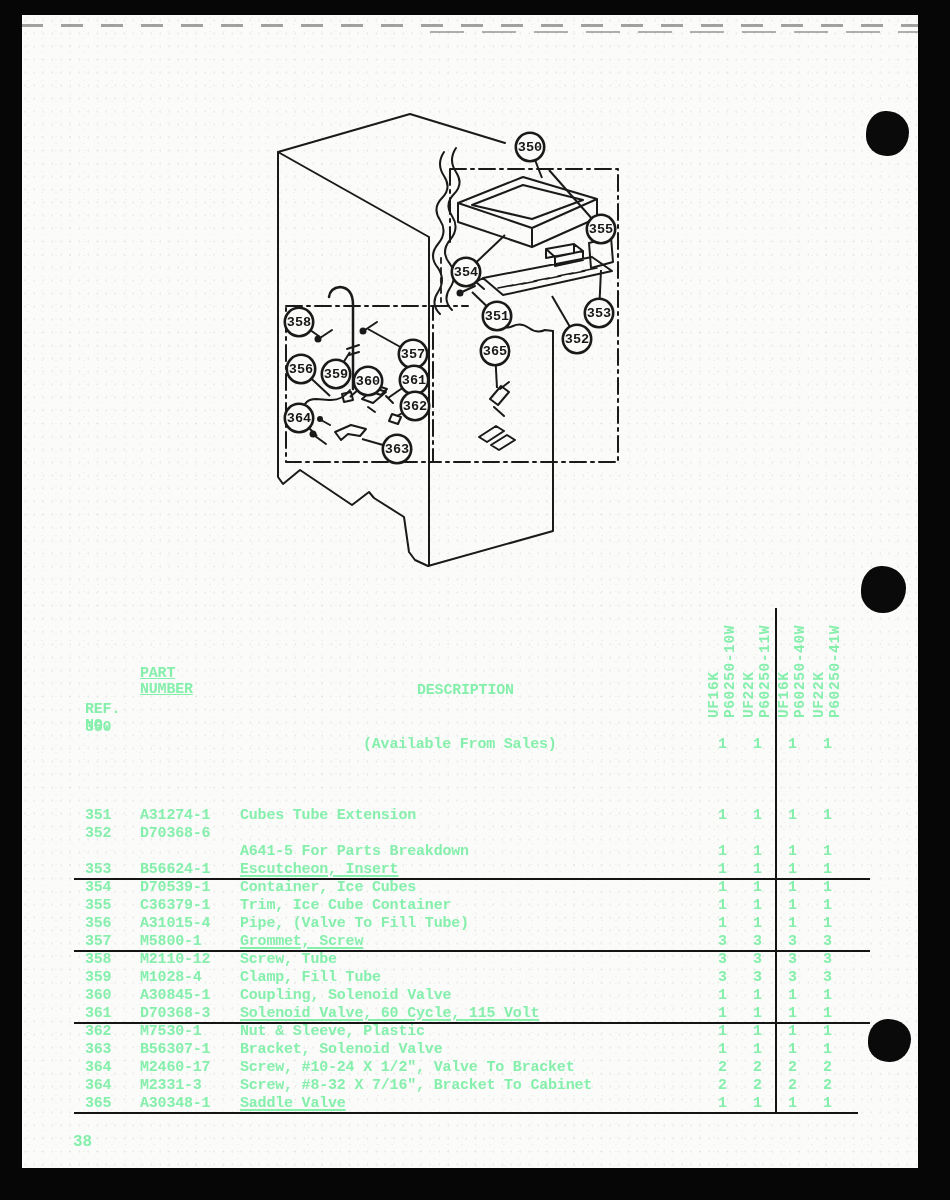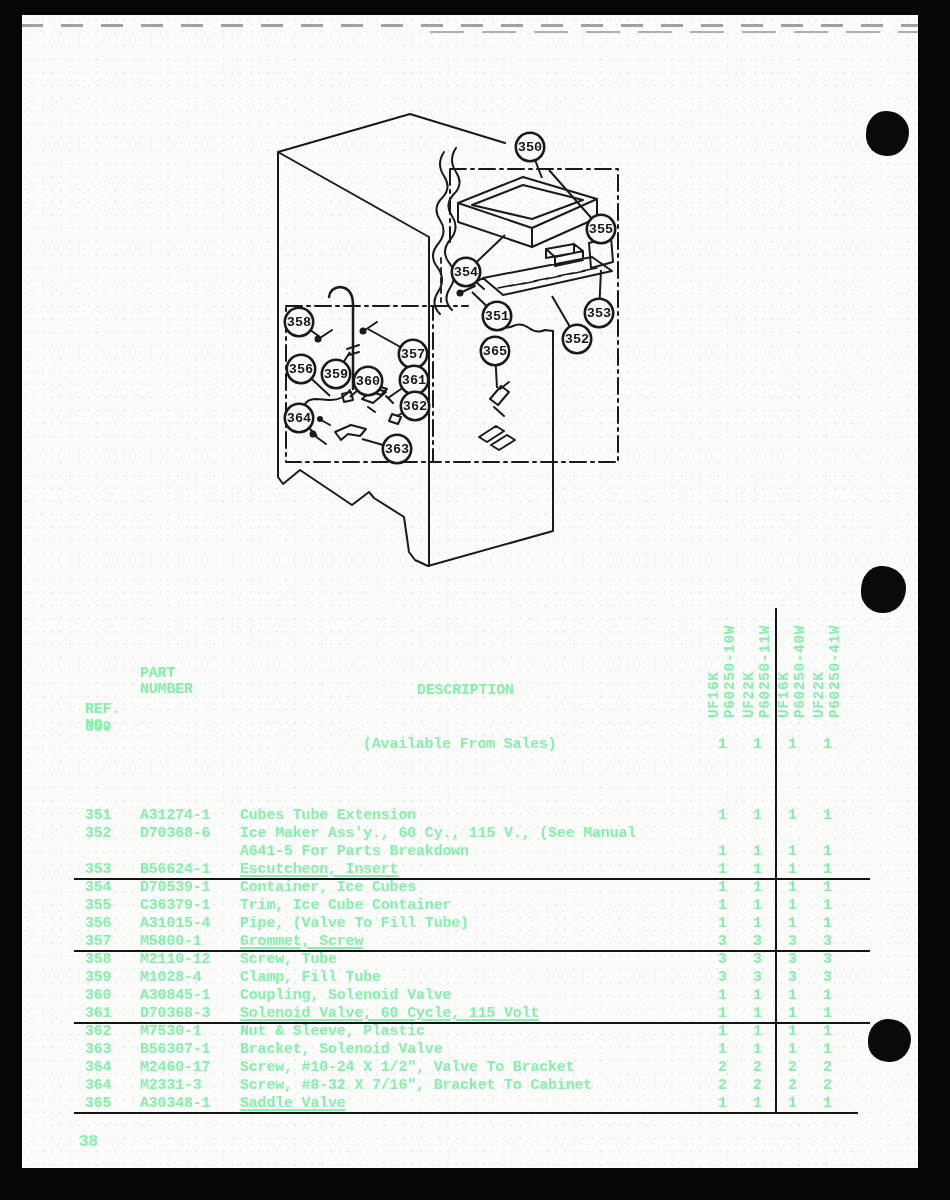--- a/index.html
+++ b/index.html
@@ -147,21 +147,21 @@
         <circle cx="397" cy="449" r="14.2" fill="#fbfbfa" stroke="#1a1a1a" stroke-width="2.6"></circle>
         <text x="397" y="449.5" text-anchor="middle" dominant-baseline="central" font-family="&quot;Liberation Mono&quot;,&quot;DejaVu Sans Mono&quot;,monospace" font-size="13.5" font-weight="700" fill="#171717">363</text>
         <circle cx="299" cy="418" r="14.2" fill="#fbfbfa" stroke="#1a1a1a" stroke-width="2.6"></circle>
         <text x="299" y="418.5" text-anchor="middle" dominant-baseline="central" font-family="&quot;Liberation Mono&quot;,&quot;DejaVu Sans Mono&quot;,monospace" font-size="13.5" font-weight="700" fill="#171717">364</text>
         <circle cx="495" cy="351" r="14.2" fill="#fbfbfa" stroke="#1a1a1a" stroke-width="2.6"></circle>
         <text x="495" y="351.5" text-anchor="middle" dominant-baseline="central" font-family="&quot;Liberation Mono&quot;,&quot;DejaVu Sans Mono&quot;,monospace" font-size="13.5" font-weight="700" fill="#171717">365</text>
       </g>
   </svg>
 
   <div class="t fs15" style="left:85px;top:702px;"><span>REF.</span><br><span>NO.</span></div>
-  <div class="t fs15" style="left:140px;top:666px;"><span>PART</span><br><span>NUMBER</span></div>
+  <div class="t fs15" style="left:140px;top:666px;text-decoration:underline;"><span>PART</span><br><span>NUMBER</span></div>
   <div class="t fs15" style="left:417px;top:683px;">DESCRIPTION</div>
   <div id="rotated-headers">
       <div class="rot" style="left: 706px; top: 718px;">UF16K</div>
       <div class="rot" style="left: 722px; top: 718px;">P60250-10W</div>
       <div class="rot" style="left: 741px; top: 718px;">UF22K</div>
       <div class="rot" style="left: 757px; top: 718px;">P60250-11W</div>
       <div class="rot" style="left: 776px; top: 718px;">UF16K</div>
       <div class="rot" style="left: 792px; top: 718px;">P60250-40W</div>
       <div class="rot" style="left: 811px; top: 718px;">UF22K</div>
       <div class="rot" style="left: 827px; top: 718px;">P60250-41W</div>
@@ -173,21 +173,21 @@
   <div id="intro-qty">
       <span class="qty t fs15" style="left: 705px; top: 737px;">1</span>
       <span class="qty t fs15" style="left: 740px; top: 737px;">1</span>
       <span class="qty t fs15" style="left: 775px; top: 737px;">1</span>
       <span class="qty t fs15" style="left: 810px; top: 737px;">1</span>
     </div>
 
 
   <div id="table-lines">
       <div class="table-line" style="top: 808px;"><span class="cell t fs15 c-ref">351</span><span class="cell t fs15 c-part">A31274-1</span><span class="cell t fs15 c-desc">Cubes Tube Extension</span><span class="qty" style="left: 705px;">1</span><span class="qty" style="left: 740px;">1</span><span class="qty" style="left: 775px;">1</span><span class="qty" style="left: 810px;">1</span></div>
-      <div class="table-line" style="top: 826px;"><span class="cell t fs15 c-ref">352</span><span class="cell t fs15 c-part">D70368-6</span><span class="cell t fs15 c-desc">Ice Maker Ass'y., 60 Cy., 115 V., (See Manual</span></div>
+      <div class="table-line" style="top: 826px;"><span class="cell t fs15 c-ref">352</span><span class="cell t fs15 c-part">D70368-6</span></div>
       <div class="table-line" style="top: 844px;"><span class="cell t fs15 c-desc">A641-5 For Parts Breakdown</span><span class="qty" style="left: 705px;">1</span><span class="qty" style="left: 740px;">1</span><span class="qty" style="left: 775px;">1</span><span class="qty" style="left: 810px;">1</span></div>
       <div class="table-line" style="top: 862px;"><span class="cell t fs15 c-ref">353</span><span class="cell t fs15 c-part">B56624-1</span><span class="cell t fs15 c-desc u">Escutcheon, Insert</span><span class="qty" style="left: 705px;">1</span><span class="qty" style="left: 740px;">1</span><span class="qty" style="left: 775px;">1</span><span class="qty" style="left: 810px;">1</span></div>
       <div class="table-rule" style="top: 878px; width: 796px;"></div>
       <div class="table-line" style="top: 880px;"><span class="cell t fs15 c-ref">354</span><span class="cell t fs15 c-part">D70539-1</span><span class="cell t fs15 c-desc">Container, Ice Cubes</span><span class="qty" style="left: 705px;">1</span><span class="qty" style="left: 740px;">1</span><span class="qty" style="left: 775px;">1</span><span class="qty" style="left: 810px;">1</span></div>
       <div class="table-line" style="top: 898px;"><span class="cell t fs15 c-ref">355</span><span class="cell t fs15 c-part">C36379-1</span><span class="cell t fs15 c-desc">Trim, Ice Cube Container</span><span class="qty" style="left: 705px;">1</span><span class="qty" style="left: 740px;">1</span><span class="qty" style="left: 775px;">1</span><span class="qty" style="left: 810px;">1</span></div>
       <div class="table-line" style="top: 916px;"><span class="cell t fs15 c-ref">356</span><span class="cell t fs15 c-part">A31015-4</span><span class="cell t fs15 c-desc">Pipe, (Valve To Fill Tube)</span><span class="qty" style="left: 705px;">1</span><span class="qty" style="left: 740px;">1</span><span class="qty" style="left: 775px;">1</span><span class="qty" style="left: 810px;">1</span></div>
       <div class="table-line" style="top: 934px;"><span class="cell t fs15 c-ref">357</span><span class="cell t fs15 c-part">M5800-1</span><span class="cell t fs15 c-desc u">Grommet, Screw</span><span class="qty" style="left: 705px;">3</span><span class="qty" style="left: 740px;">3</span><span class="qty" style="left: 775px;">3</span><span class="qty" style="left: 810px;">3</span></div>
       <div class="table-rule" style="top: 950px; width: 796px;"></div>
       <div class="table-line" style="top: 952px;"><span class="cell t fs15 c-ref">358</span><span class="cell t fs15 c-part">M2110-12</span><span class="cell t fs15 c-desc">Screw, Tube</span><span class="qty" style="left: 705px;">3</span><span class="qty" style="left: 740px;">3</span><span class="qty" style="left: 775px;">3</span><span class="qty" style="left: 810px;">3</span></div>
       <div class="table-line" style="top: 970px;"><span class="cell t fs15 c-ref">359</span><span class="cell t fs15 c-part">M1028-4</span><span class="cell t fs15 c-desc">Clamp, Fill Tube</span><span class="qty" style="left: 705px;">3</span><span class="qty" style="left: 740px;">3</span><span class="qty" style="left: 775px;">3</span><span class="qty" style="left: 810px;">3</span></div>
@@ -195,14 +195,14 @@
       <div class="table-line" style="top: 1006px;"><span class="cell t fs15 c-ref">361</span><span class="cell t fs15 c-part">D70368-3</span><span class="cell t fs15 c-desc u">Solenoid Valve, 60 Cycle, 115 Volt</span><span class="qty" style="left: 705px;">1</span><span class="qty" style="left: 740px;">1</span><span class="qty" style="left: 775px;">1</span><span class="qty" style="left: 810px;">1</span></div>
       <div class="table-rule" style="top: 1022px; width: 796px;"></div>
       <div class="table-line" style="top: 1024px;"><span class="cell t fs15 c-ref">362</span><span class="cell t fs15 c-part">M7530-1</span><span class="cell t fs15 c-desc">Nut &amp; Sleeve, Plastic</span><span class="qty" style="left: 705px;">1</span><span class="qty" style="left: 740px;">1</span><span class="qty" style="left: 775px;">1</span><span class="qty" style="left: 810px;">1</span></div>
       <div class="table-line" style="top: 1042px;"><span class="cell t fs15 c-ref">363</span><span class="cell t fs15 c-part">B56307-1</span><span class="cell t fs15 c-desc">Bracket, Solenoid Valve</span><span class="qty" style="left: 705px;">1</span><span class="qty" style="left: 740px;">1</span><span class="qty" style="left: 775px;">1</span><span class="qty" style="left: 810px;">1</span></div>
       <div class="table-line" style="top: 1060px;"><span class="cell t fs15 c-ref">364</span><span class="cell t fs15 c-part">M2460-17</span><span class="cell t fs15 c-desc">Screw, #10-24 X 1/2", Valve To Bracket</span><span class="qty" style="left: 705px;">2</span><span class="qty" style="left: 740px;">2</span><span class="qty" style="left: 775px;">2</span><span class="qty" style="left: 810px;">2</span></div>
       <div class="table-line" style="top: 1078px;"><span class="cell t fs15 c-ref">364</span><span class="cell t fs15 c-part">M2331-3</span><span class="cell t fs15 c-desc">Screw, #8-32 X 7/16", Bracket To Cabinet</span><span class="qty" style="left: 705px;">2</span><span class="qty" style="left: 740px;">2</span><span class="qty" style="left: 775px;">2</span><span class="qty" style="left: 810px;">2</span></div>
       <div class="table-line" style="top: 1096px;"><span class="cell t fs15 c-ref">365</span><span class="cell t fs15 c-part">A30348-1</span><span class="cell t fs15 c-desc u">Saddle Valve</span><span class="qty" style="left: 705px;">1</span><span class="qty" style="left: 740px;">1</span><span class="qty" style="left: 775px;">1</span><span class="qty" style="left: 810px;">1</span></div>
       <div class="table-rule" style="top: 1112px; width: 784px;"></div>
     </div>
 
-  <div class="t fs16" style="left:79px;top:1134px;">38</div>
+  <div class="t fs16" style="left:73px;top:1134px;">38</div>
 </div>
 
 </body></html>

